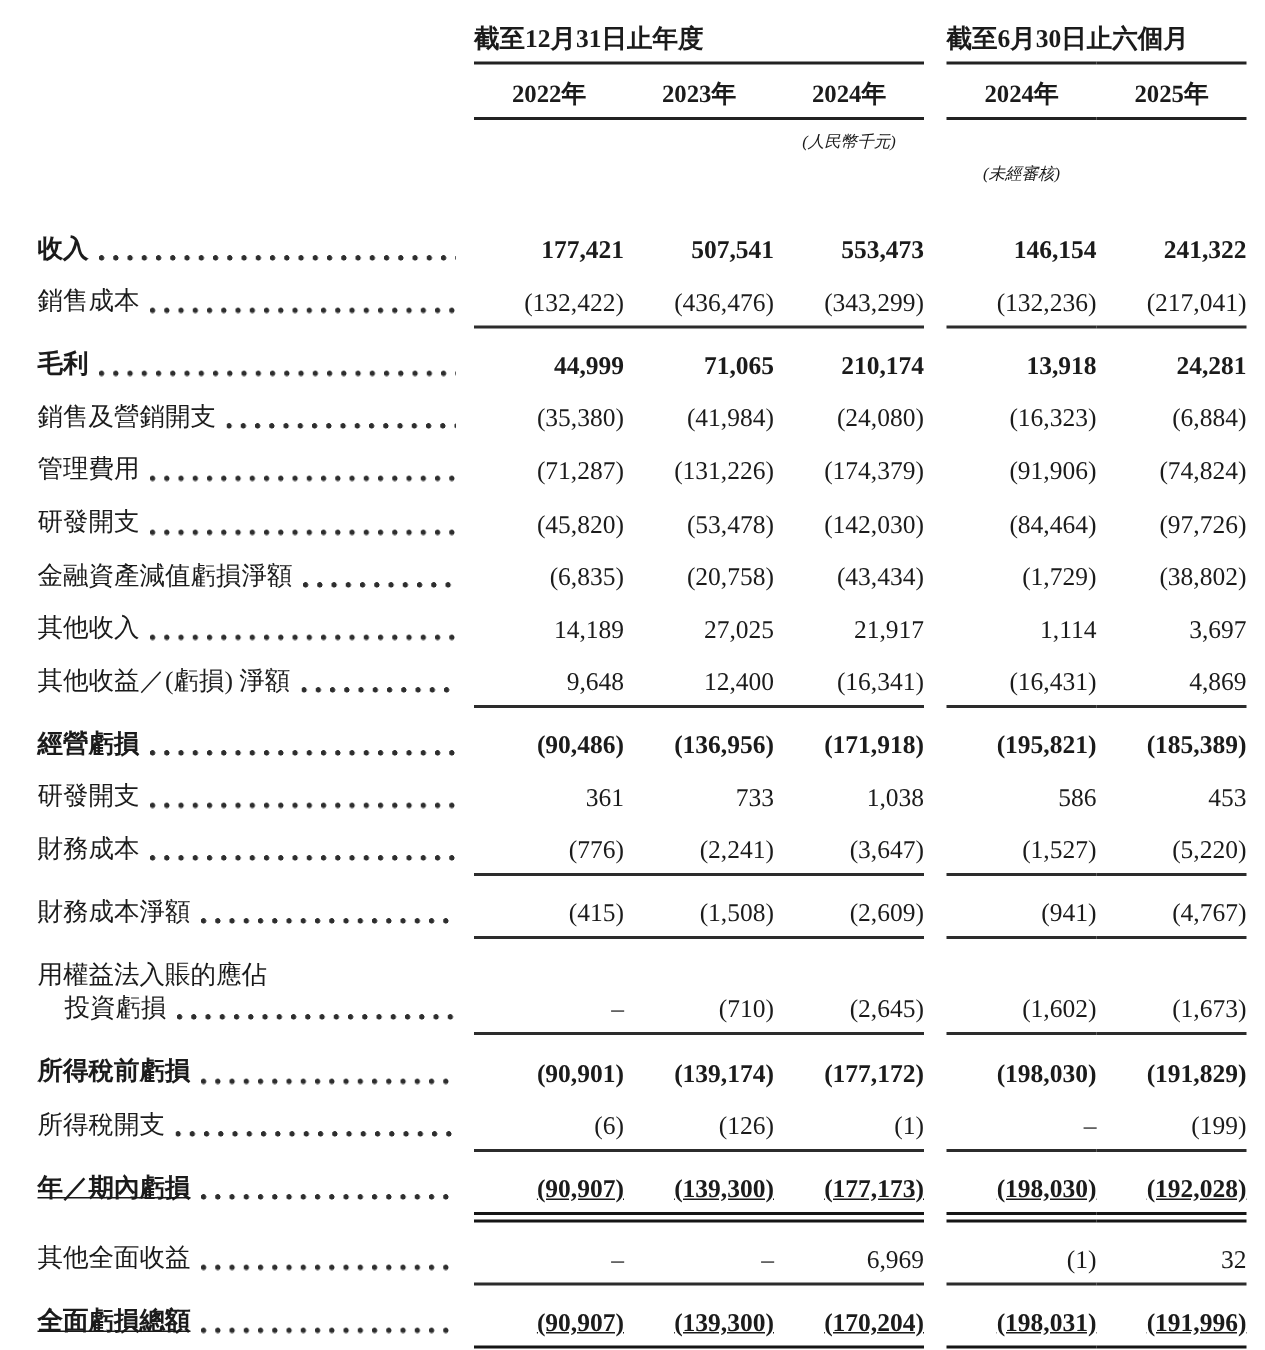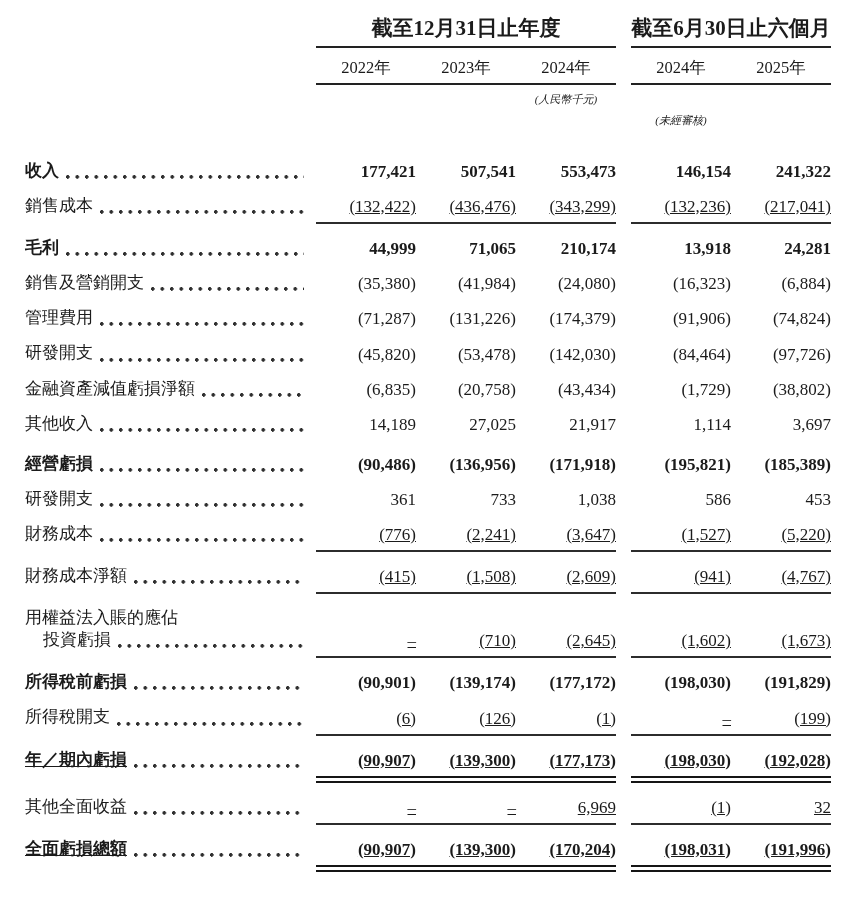--- a/index.html
+++ b/index.html
@@ -11,42 +11,42 @@
   }
   table.fin {
     border-collapse: collapse; table-layout: fixed;
     width: 819px; margin-left: 12px;
   }
   td { vertical-align: bottom; padding: 8px 0 5px 0; }
 
   
   tr.grp td { padding-top: 4px; padding-bottom: 4px; }
   td.grp-cell {
-    text-align: center; font-weight: bold; font-size: 21px;
+    font-weight: bold; font-size: 17px;
     border-bottom: 2px solid #222; white-space: nowrap; font-family: Liberation Serif, serif;
   }
   tr.yrs td { padding-top: 9px; padding-bottom: 4px; }
   td.year {
-    text-align: center; font-weight: normal; font-size: 16.5px;
+    text-align: center; font-weight: bold; font-size: 16.5px;
     border-bottom: 2px solid #222; white-space: nowrap;
   }
   tr.note td { padding-top: 7px; padding-bottom: 2px; }
   tr.note2 td { padding-top: 4px; padding-bottom: 2px; }
   td.note-cell {
     text-align: center; font-style: italic; font-size: 11px;
     white-space: nowrap; overflow: visible;
   }
 
   
   td.lbl { font-size: 17px; padding-left: 13px; }
   td.num { text-align: right; font-size: 17px; white-space: nowrap; }
   tr.bold td.num, tr.bold td.lbl .ltext { font-weight: bold; }
 
   tr.u-s td { border-bottom: 2px solid transparent; }
-  tr.u-s td.num { border-bottom-color: #2c2c2c; text-decoration: underline; }
+  tr.u-s td.num { border-bottom-color: #2c2c2c; }
   tr.u-d td { border-bottom: 7px double transparent; text-decoration: underline; }
   tr.u-d td.num { border-bottom-color: #151515; }
 
   tr.after-rule td { padding-top: 13px; }
   tr.first-row td { padding-top: 30px; }
 
   .l1, .l2 { display: flex; align-items: baseline; line-height: 1.3; }
   .l2 { padding-left: 18px; }
   .leader {
     flex: 1 1 auto; height: 4px; align-self: flex-end;
@@ -211,20 +211,34 @@
               <span class="leader"></span>
       </div>
     </td>
     <td class="num">14,189</td>
     <td class="num">27,025</td>
     <td class="num">21,917</td>
     <td class="gapcol"></td>
     <td class="num">1,114</td>
     <td class="num">3,697</td>
   </tr>
+        <tr class="data-row u-s">
+    <td class="lbl">
+      <div class="l1">
+        <span class="ltext">其他收益／(虧損) 淨額</span>
+              <span class="leader"></span>
+      </div>
+    </td>
+    <td class="num">9,648</td>
+    <td class="num">12,400</td>
+    <td class="num">(16,341)</td>
+    <td class="gapcol"></td>
+    <td class="num">(16,431)</td>
+    <td class="num">4,869</td>
+  </tr>
         <tr class="data-row bold after-rule">
     <td class="lbl">
       <div class="l1">
         <span class="ltext">經營虧損</span>
               <span class="leader"></span>
       </div>
     </td>
     <td class="num">(90,486)</td>
     <td class="num">(136,956)</td>
     <td class="num">(171,918)</td>

